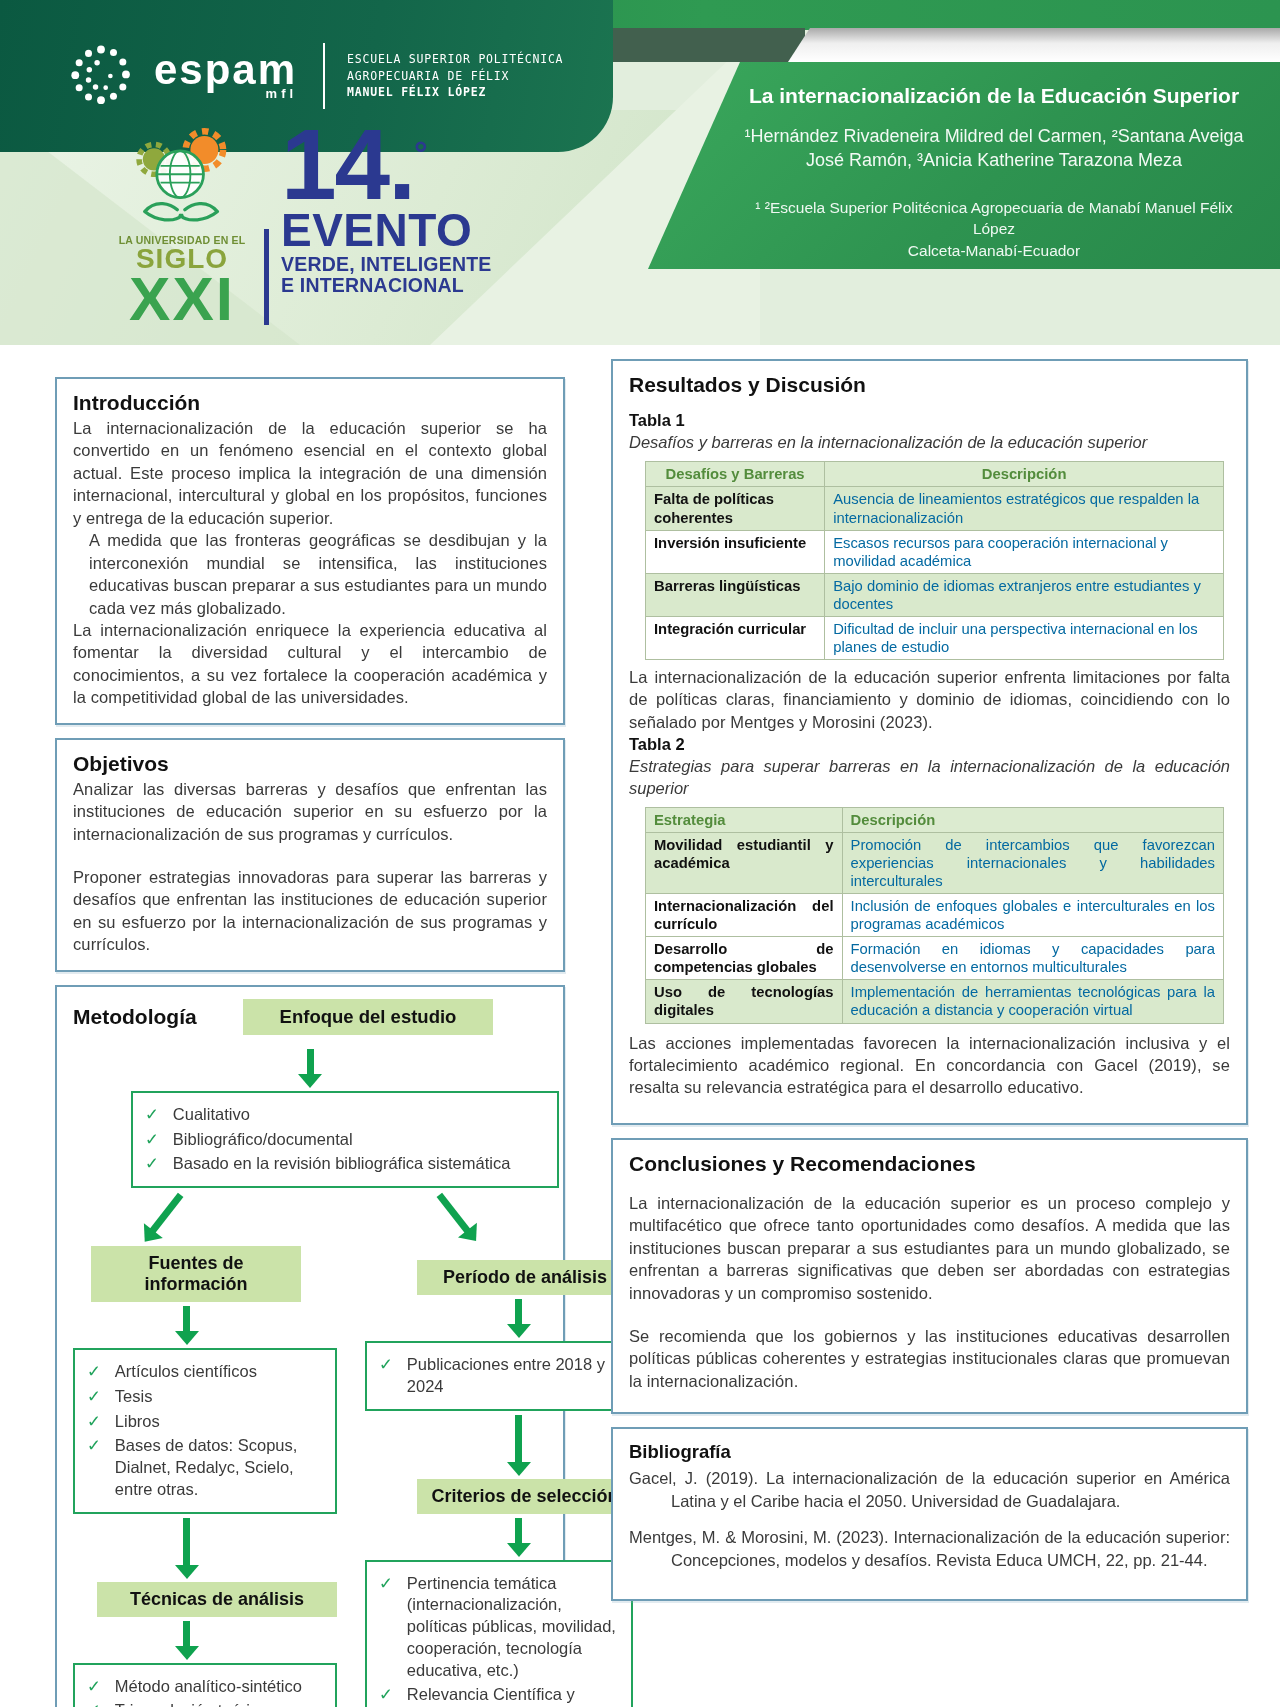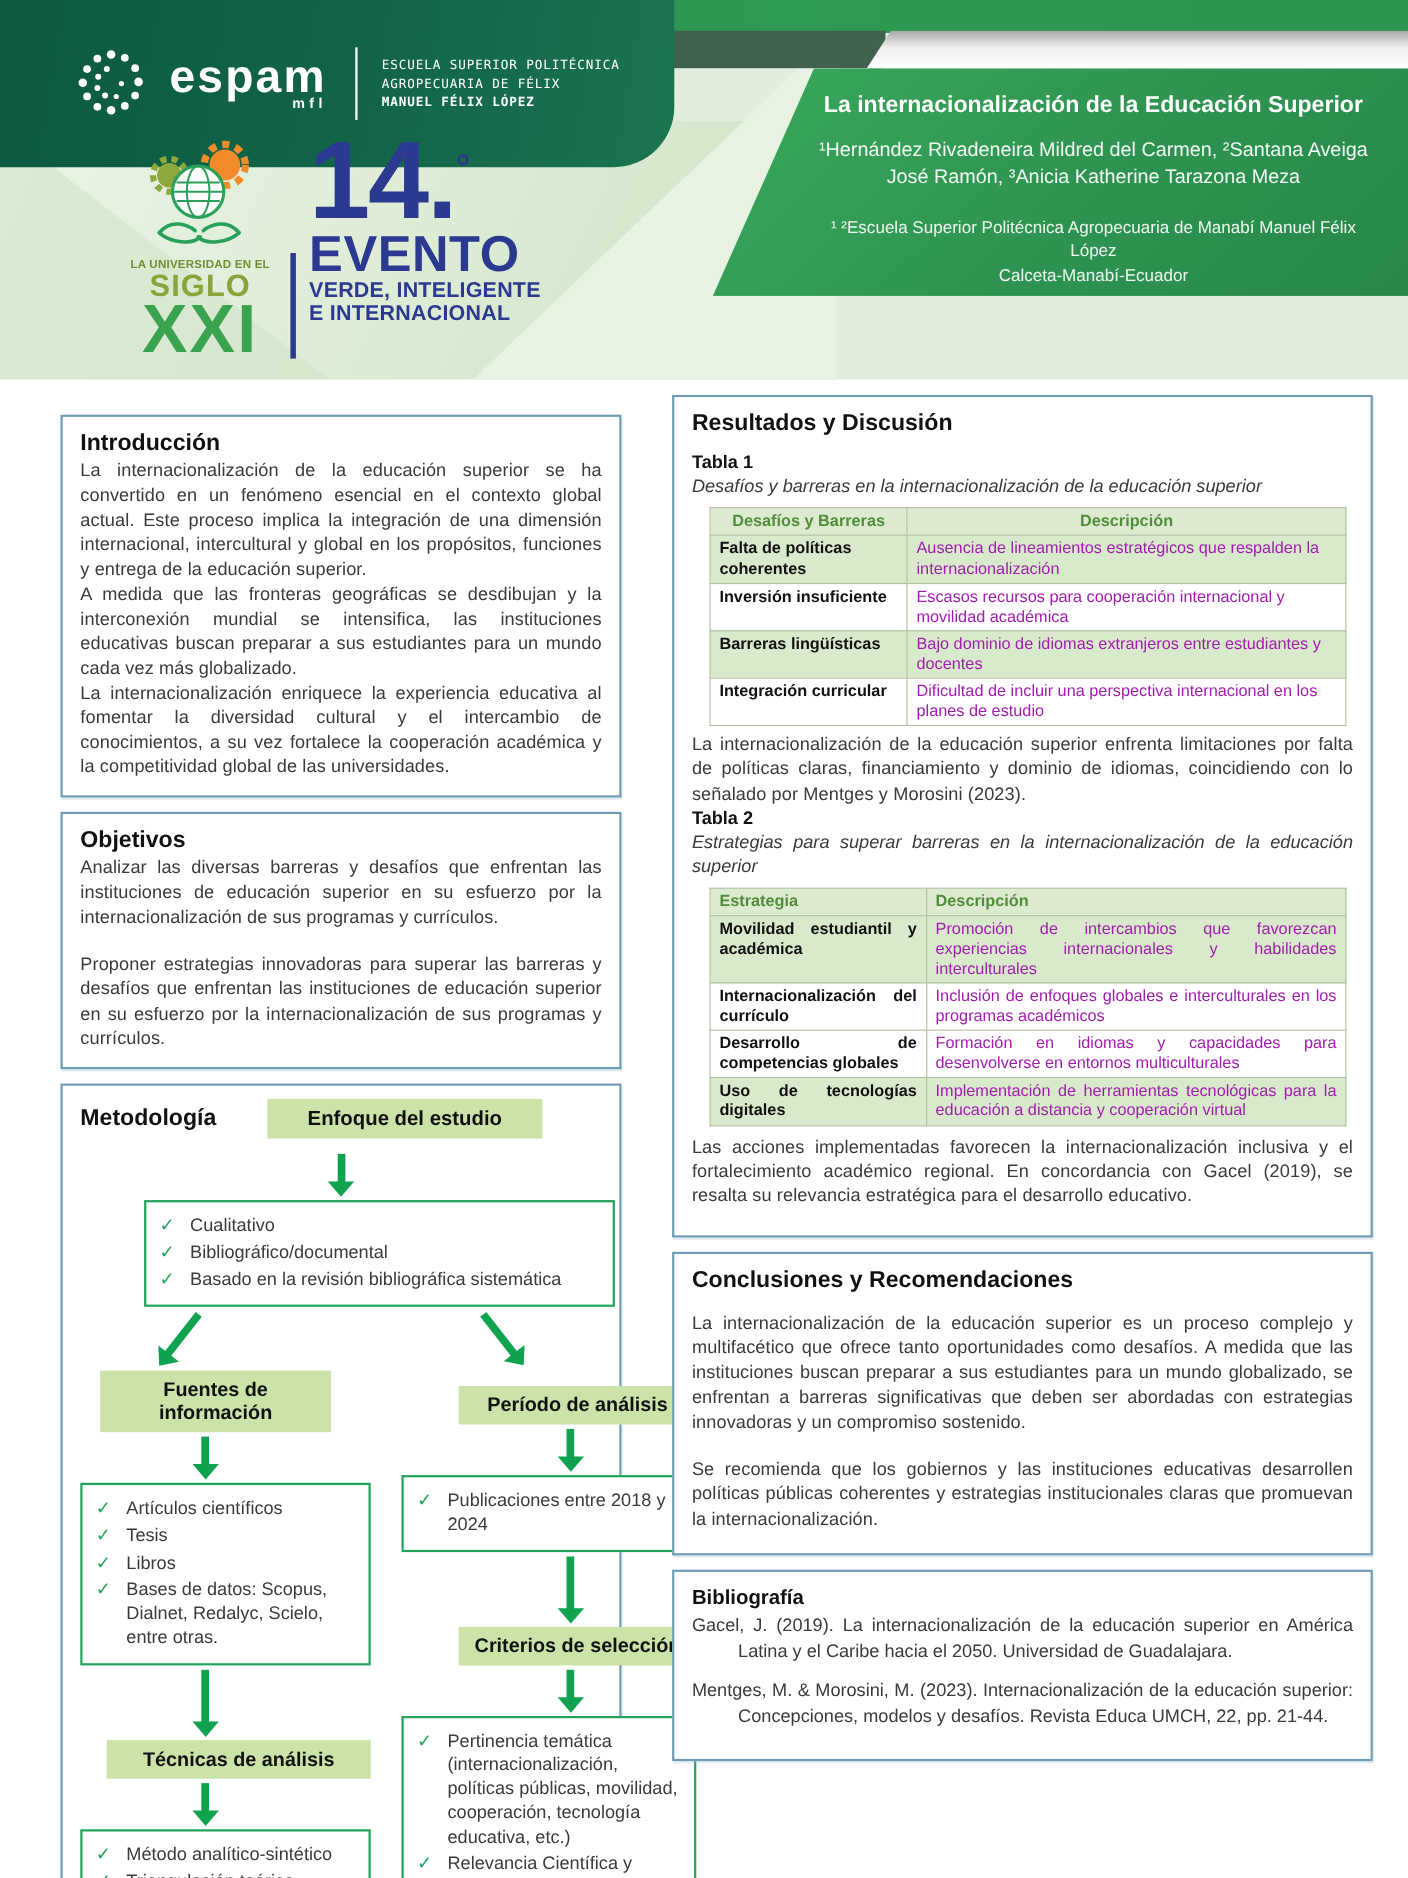--- a/index.html
+++ b/index.html
@@ -68,21 +68,21 @@
   .tbl-caption{font-size:16.5px;font-style:italic;color:#3a3a3a;margin:2px 0 8px;text-align:justify;line-height:1.3;}
   table.data{border-collapse:collapse;width:calc(100% - 22px);margin:2px 4px 6px 16px;
     font-size:14.8px;line-height:1.22;}
   table.data td,table.data th{border:1px solid #aebfa0;padding:3px 8px;vertical-align:top;}
   table.data th{color:#538c3c;font-weight:800;background:#dcebd0;}
   table.t1 th{text-align:center;}
   table.t2 th{text-align:left;}
   table.data tr.alt td{background:#d9e9cc;}
   td.term{font-weight:800;color:#111;width:31%;}
   table.t2 td.term{width:34%;text-align:justify;}
-  td.desc{color:#a21caf;}
+  td.desc{color:#0369a1;}
   table.t2 td.desc{text-align:justify;}
 
   
   .flow-top{position:relative;min-height:46px;}
   .flow-top h2.sec{position:absolute;left:0;top:2px;}
   .label-box{display:block;background:#cbe3a9;color:#111;font-weight:800;font-size:18.5px;
     text-align:center;padding:7px 12px;box-sizing:border-box;}
   .enfoque{width:250px;margin:4px auto 0 170px;}
   .arrow-v{width:7px;height:26px;background:#0fa24f;margin:4px auto 16px;position:relative;}
   .arrow-v::after{content:'';position:absolute;left:50%;transform:translateX(-50%);bottom:-13px;
@@ -202,21 +202,21 @@
   </div>
 </div>
 
 <div class="main">
 
   <div class="col-left">
 
     <div class="panel">
       <h2 class="sec">Introducción</h2>
       <p class="body" style="margin-top:0;">La internacionalización de la educación superior se ha convertido en un fenómeno esencial en el contexto global actual.  Este proceso implica la integración de una dimensión internacional, intercultural y global en los propósitos, funciones y entrega de la educación superior.</p>
-      <p class="body" style="margin-top:0;">A medida que las fronteras geográficas se desdibujan y la interconexión mundial se intensifica, las instituciones educativas buscan preparar a sus estudiantes para un mundo cada vez más globalizado.</p>
+      <p class="body" style="margin-top:0;margin-left:16px;">A medida que las fronteras geográficas se desdibujan y la interconexión mundial se intensifica, las instituciones educativas buscan preparar a sus estudiantes para un mundo cada vez más globalizado.</p>
       <p class="body" style="margin-top:0;">La internacionalización enriquece la experiencia educativa al fomentar la diversidad cultural y el intercambio de conocimientos, a su vez fortalece la cooperación académica y la competitividad global de las universidades.</p>
     </div>
 
     <div class="panel">
       <h2 class="sec">Objetivos</h2>
       <p class="body">Analizar las diversas barreras y desafíos que enfrentan las instituciones de educación superior en su esfuerzo por la internacionalización de sus programas y currículos.</p>
       <p class="body">Proponer estrategias innovadoras para superar las barreras y desafíos que enfrentan las instituciones de educación superior en su esfuerzo por la internacionalización de sus programas y currículos.</p>
     </div>
 
     <div class="panel" style="padding-bottom:18px;">

